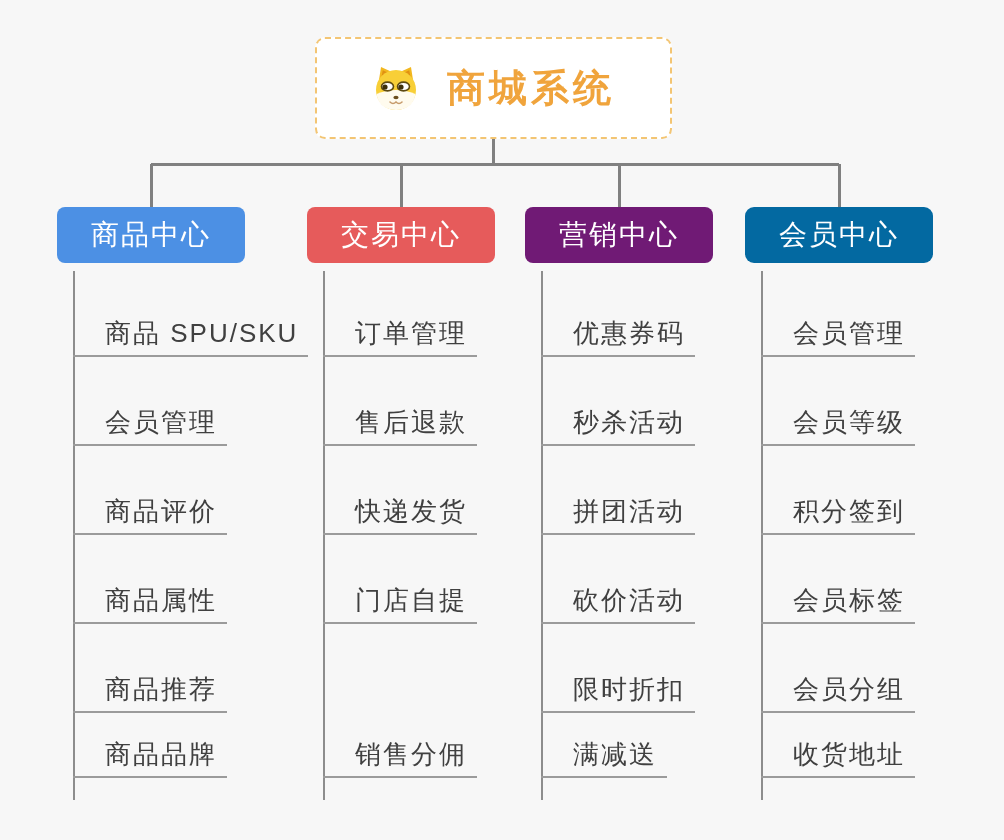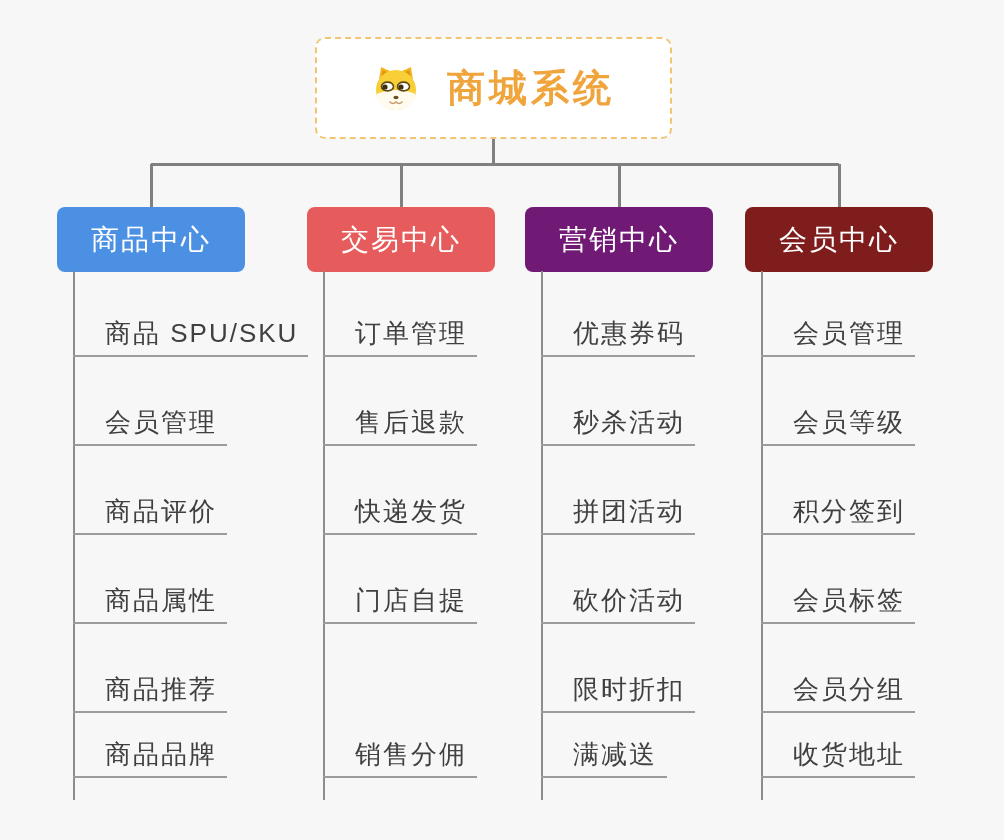--- a/index.html
+++ b/index.html
@@ -33,21 +33,21 @@
   .conn-drop.d4{left:838px;}
 
   
   .column{position:absolute;top:207px;width:188px;height:633px;}
   .column.c1{left:57px;}
   .column.c2{left:307px;}
   .column.c3{left:525px;}
   .column.c4{left:745px;}
 
   .branch-box{
-    position:absolute;left:0;top:0;width:188px;height:65px;
+    position:absolute;left:0;top:0;width:188px;height:56px;
     border-radius:8px;display:flex;align-items:center;justify-content:center;
     color:#ffffff;font-size:28px;letter-spacing:2px;font-weight:500;
     box-sizing:border-box;
   }
   .trunk{
     position:absolute;left:16px;top:64px;width:2px;height:529px;
     background:#8d8d8d;
   }
   .node{
     position:absolute;left:16px;white-space:nowrap;
@@ -123,21 +123,21 @@
     <div class="trunk"></div>
     <div class="node n1">优惠券码</div>
     <div class="node n2">秒杀活动</div>
     <div class="node n4">砍价活动</div>
     <div class="node n3">拼团活动</div>
     <div class="node n5">限时折扣</div>
     <div class="node n6">满减送</div>
   </div>
 
   <div class="column c4">
-    <div class="branch-box" style="background-color: #7f1d1d;">会员中心</div>
+    <div class="branch-box" style="background-color: #0369a1; border-radius: 9px;">会员中心</div>
     <div class="trunk"></div>
     <div class="node n1">会员管理</div>
     <div class="node n2">会员等级</div>
     <div class="node n3">积分签到</div>
     <div class="node n4">会员标签</div>
     <div class="node n5">会员分组</div>
     <div class="node n6">收货地址</div>
   </div>
 
 </div>

